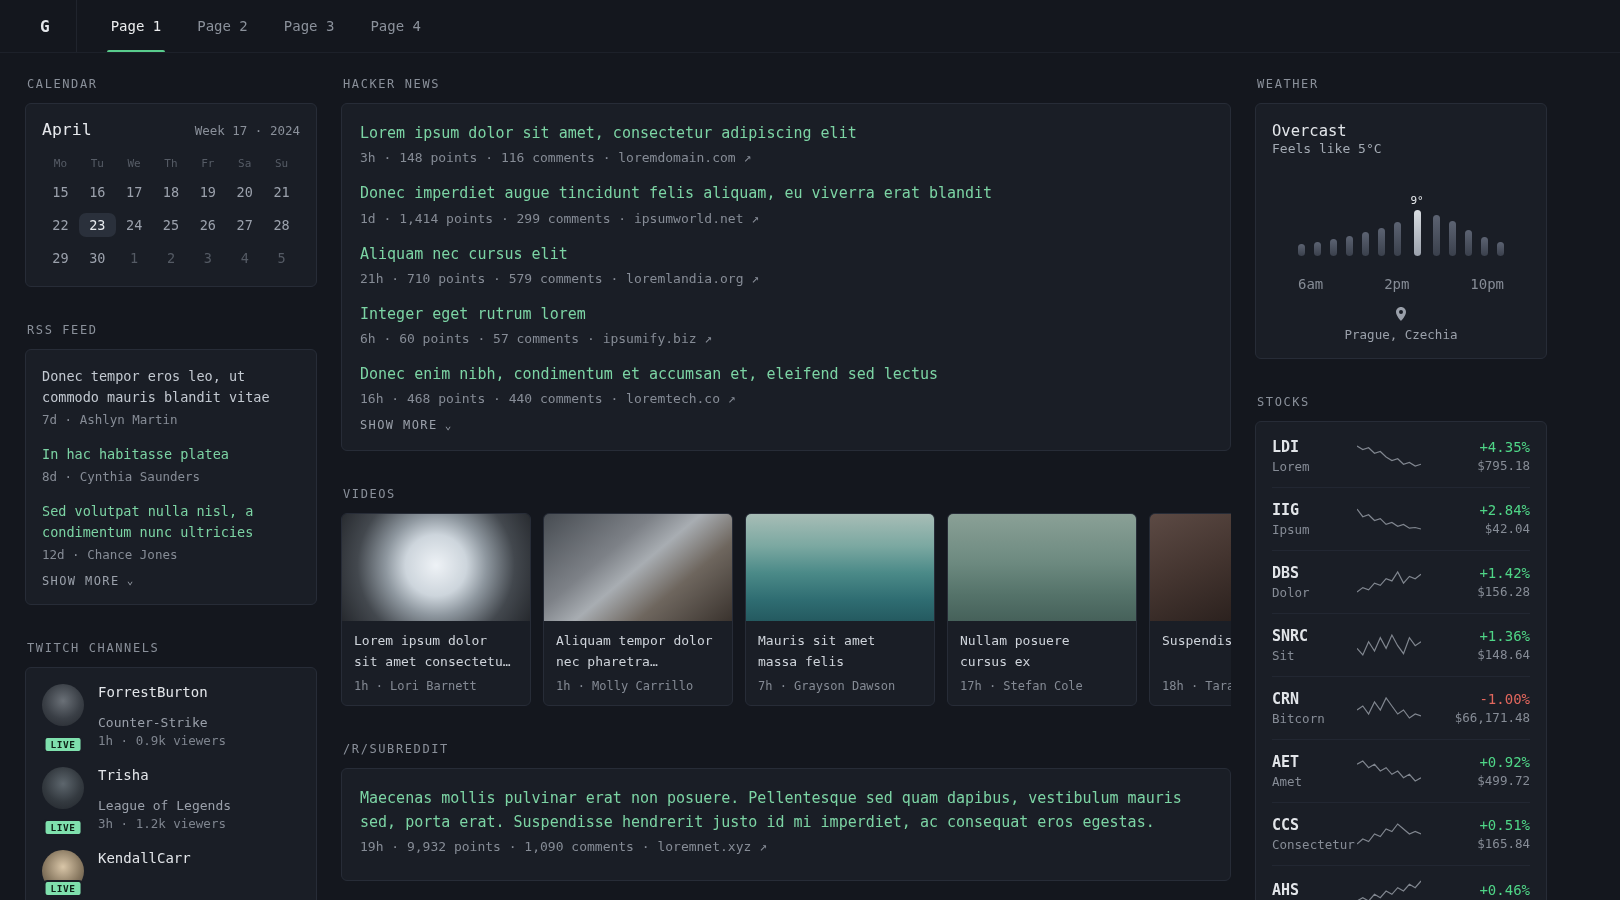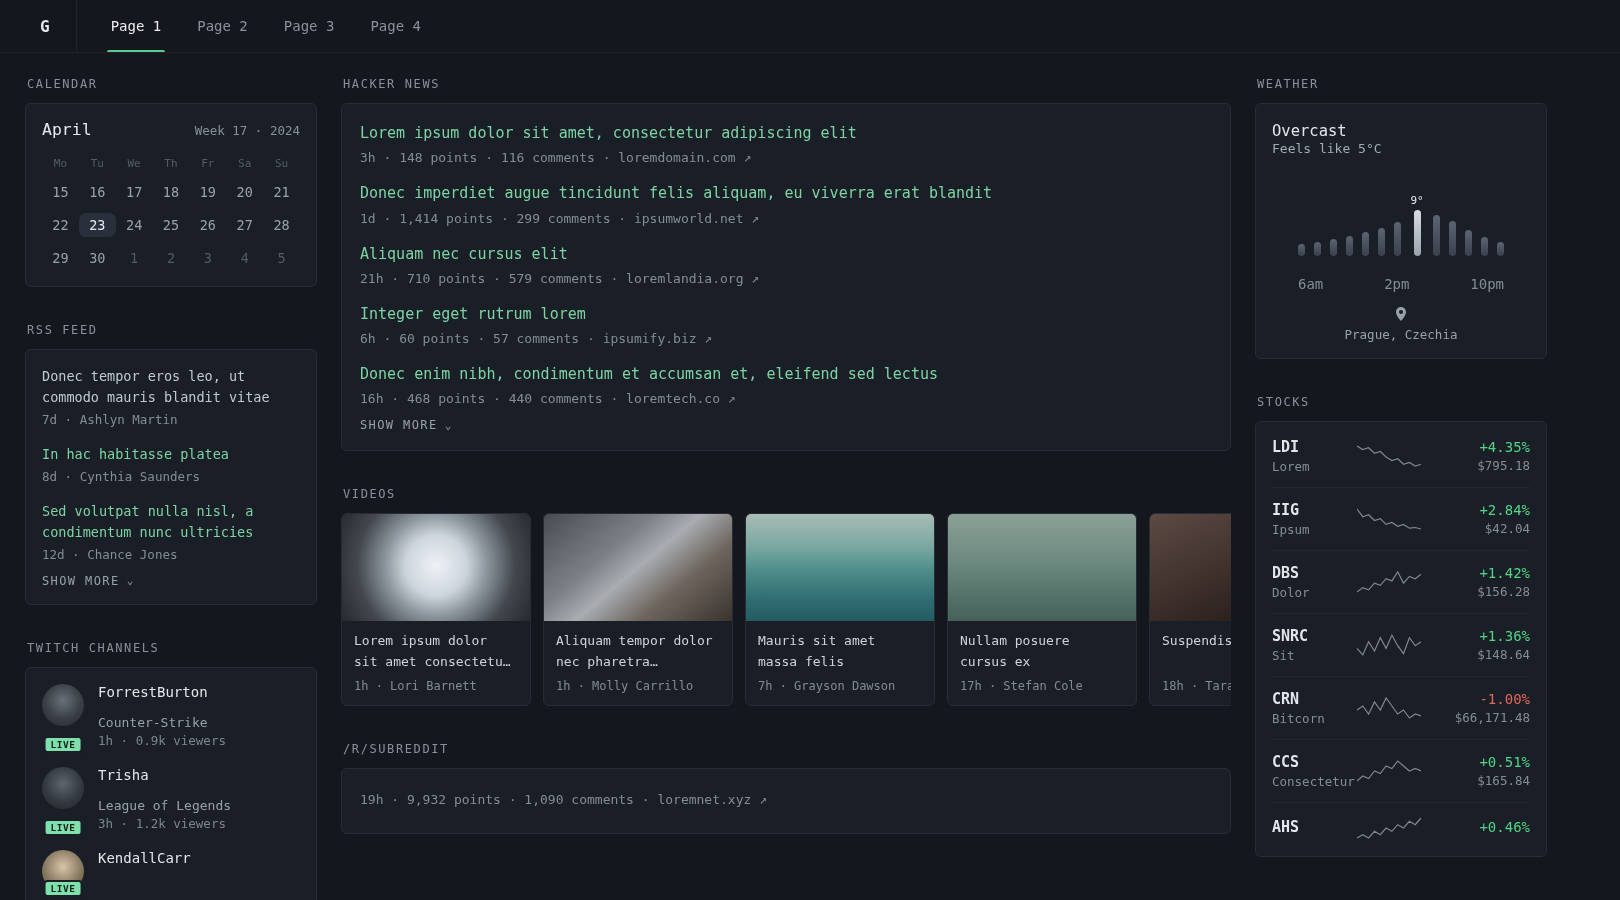--- a/index.html
+++ b/index.html
@@ -308,20 +308,21 @@
             <div class="v-meta">18h · Tara</div>
           </article>
         </div>
     </section>
 
     <section class="sub">
       <h2 class="sec">/r/subreddit</h2>
       <div class="card" style="padding:18px;">
 
           <article class="feed-item">
+            <a class="feed-title">Maecenas mollis pulvinar erat non posuere. Pellentesque sed quam dapibus, vestibulum mauris sed, porta erat. Suspendisse hendrerit justo id mi imperdiet, ac consequat eros egestas.</a>
             <div class="feed-meta">19h · 9,932 points · 1,090 comments · loremnet.xyz ↗</div>
           </article>
         </div>
     </section>
 
   </div>
 
   <div>
 
     <section>
@@ -487,20 +488,35 @@
               <svg width="64" height="24" viewBox="0 0 64 24">
                 <polyline points="0.0,14.0 5.8,10.0 11.6,18.0 17.5,6.0 23.3,14.0 29.1,2.0 34.9,10.0 40.7,18.0 46.5,14.0 52.4,22.0 58.2,18.0 64.0,20.0" fill="none" stroke="#80868f" stroke-width="1.2"></polyline>
               </svg>
             </div>
             <div class="s-right">
               <div class="s-change neg">-1.00%</div>
               <div class="s-price">$66,171.48</div>
             </div>
           </article>
 
+          <article class="stock-row">
+            <div>
+              <div class="s-ticker">AET</div>
+              <div class="s-name">Amet</div>
+            </div>
+            <div class="s-spark">
+              <svg width="64" height="24" viewBox="0 0 64 24">
+                <polyline points="0.0,5.3 5.8,2.0 11.6,8.7 17.5,5.3 23.3,12.0 29.1,8.7 34.9,15.3 40.7,12.0 46.5,18.7 52.4,15.3 58.2,22.0 64.0,18.7" fill="none" stroke="#80868f" stroke-width="1.2"></polyline>
+              </svg>
+            </div>
+            <div class="s-right">
+              <div class="s-change">+0.92%</div>
+              <div class="s-price">$499.72</div>
+            </div>
+          </article>
 
           <article class="stock-row">
             <div>
               <div class="s-ticker">CCS</div>
               <div class="s-name">Consectetur</div>
             </div>
             <div class="s-spark">
               <svg width="64" height="24" viewBox="0 0 64 24">
                 <polyline points="0.0,22.0 5.8,17.0 11.6,19.5 17.5,12.0 23.3,14.5 29.1,7.0 34.9,9.5 40.7,2.0 46.5,7.0 52.4,12.0 58.2,9.5 64.0,12.0" fill="none" stroke="#80868f" stroke-width="1.2"></polyline>
               </svg>

